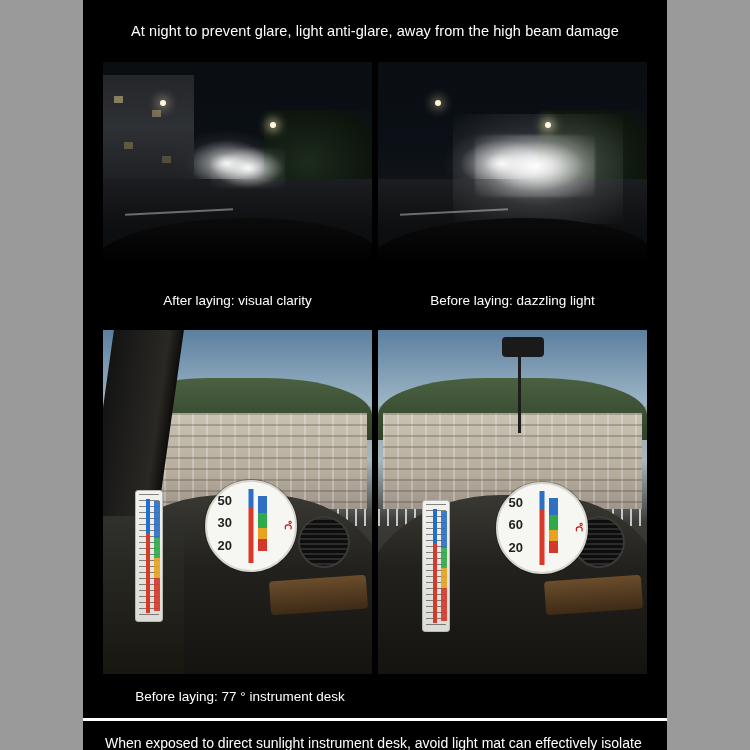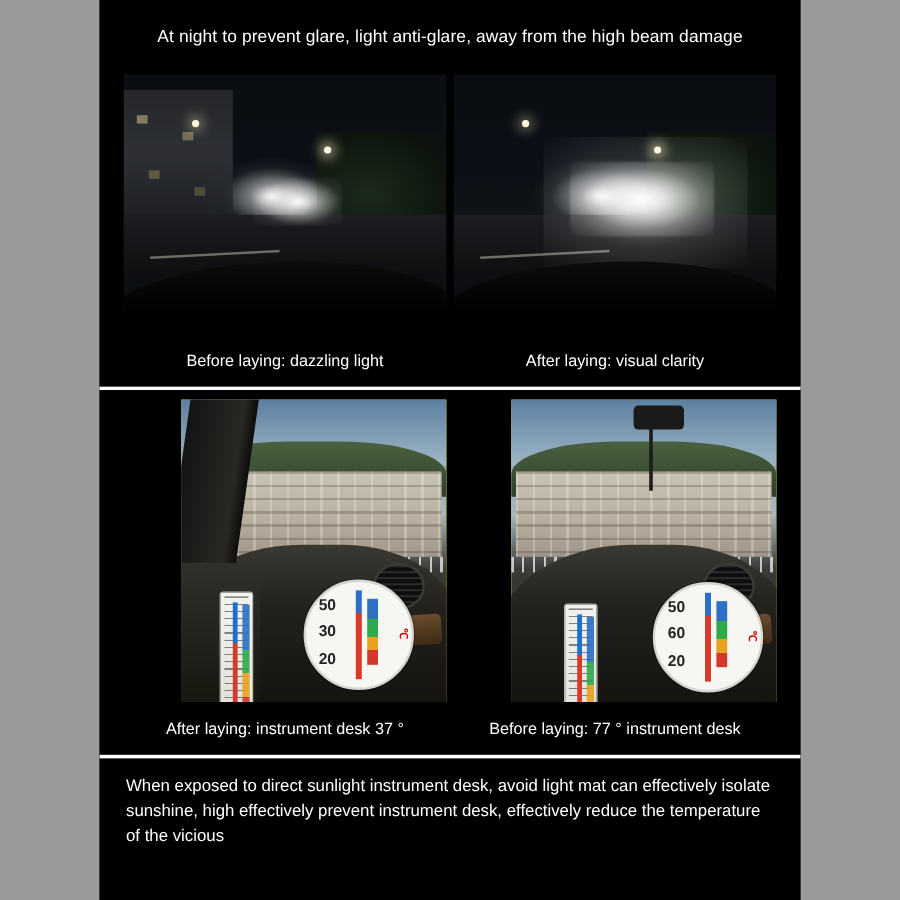--- a/index.html
+++ b/index.html
@@ -157,24 +157,23 @@
   
   .sec2 {
     position: relative;
     flex: 1;
     background: #000;
     padding-top: 8px;
   }
   .photo2 {
     position: relative;
     width: 274px;
-    height: 252px;
+    height: 344px;
     overflow: hidden;
-    background: #fde047;
-    margin-left: 48px;
+    background: #0f172a;
   }
   .car-in {
     position: absolute;
     inset: 0;
     background: linear-gradient(to bottom, #6f7f8d 0%, #8ca0ad 18%, #a7b7be 38%, #3a3a36 56%, #1c1a17 100%);
   }
   .sky {
     position: absolute;
     left: 0; right: 0; top: 0; height: 22%;
     background: linear-gradient(to bottom, #5c7fa0, #9fb7c6);
@@ -359,22 +358,22 @@
             <div class="lane"></div>
             <div class="halo"></div>
             <div class="streetlamp"></div>
             <div class="glow"></div>
             <div class="dash"></div>
           </div>
         </div>
       </div>
 
       <div class="caption-row">
+        <div class="caption">After laying: visual clarity</div>
         <div class="caption">Before laying: dazzling light</div>
-        <div class="caption">After laying: visual clarity</div>
       </div>
     </div>
 
     <div class="divider"></div>
 
     <div class="sec2">
       <div class="pairrow">
 
         <div class="photo2">
           <div class="car-in">
@@ -425,21 +424,20 @@
               <div class="g-num" style="top:12%;">50</div>
               <div class="g-num" style="top:38%;">60</div>
               <div class="g-num" style="top:64%;">20</div>
               <div class="g-side">℃</div>
             </div>
           </div>
         </div>
       </div>
 
       <div class="caption-row">
-        <div class="caption">After laying: instrument desk 37 °</div>
         <div class="caption">Before laying: 77 ° instrument desk</div>
       </div>
 
       <div class="divider"></div>
 
       <div class="footnote">When exposed to direct sunlight instrument desk, avoid light mat can effectively isolate sunshine, high effectively prevent instrument desk, effectively reduce the temperature of the vicious</div>
     </div>
 
   </div>
 </div>

